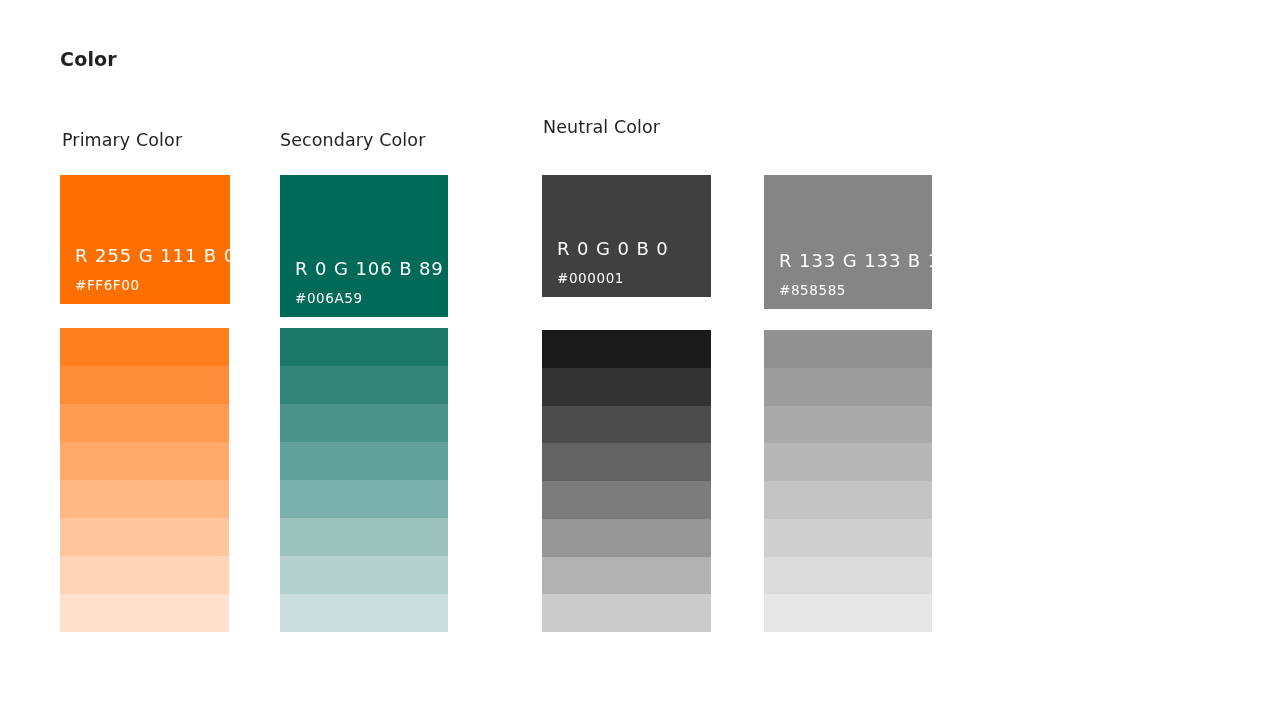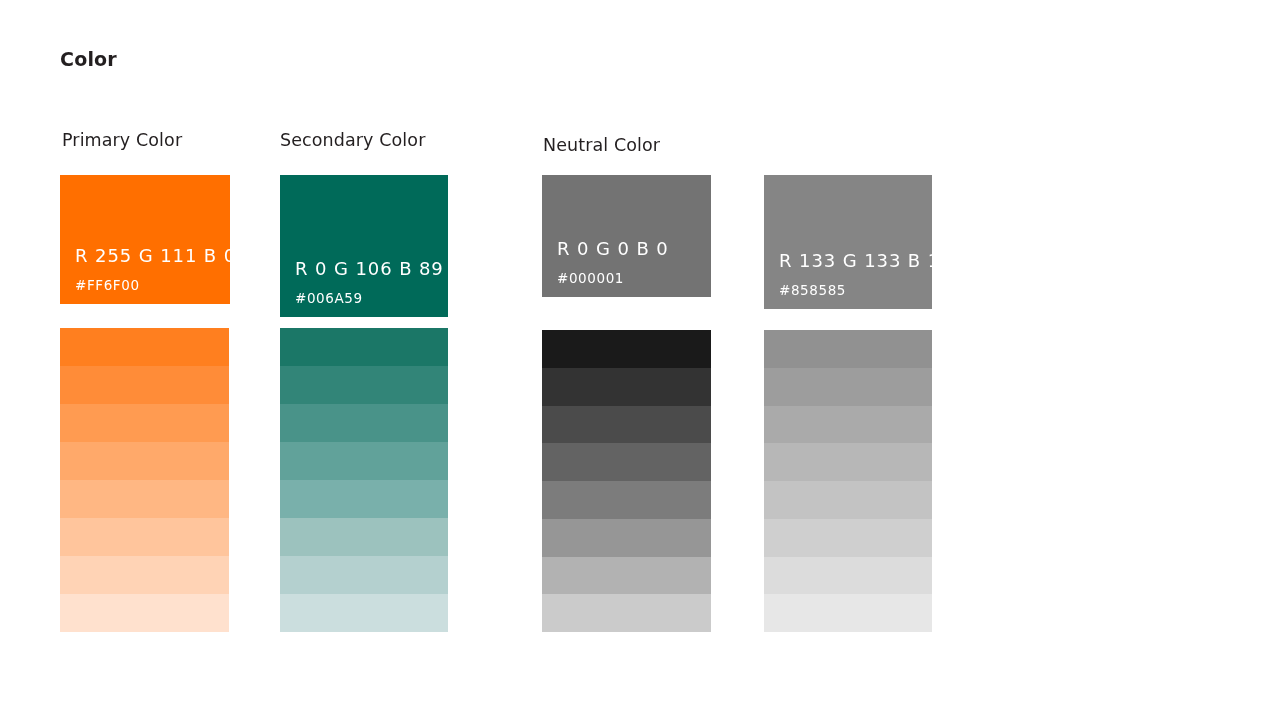--- a/index.html
+++ b/index.html
@@ -120,22 +120,22 @@
           <div class="ramp-band" title="#328578" style="background: rgb(50, 133, 120);"></div>
           <div class="ramp-band" title="#499389" style="background: rgb(73, 147, 137);"></div>
           <div class="ramp-band" title="#61A29A" style="background: rgb(97, 162, 154);"></div>
           <div class="ramp-band" title="#79B0AB" style="background: rgb(121, 176, 171);"></div>
           <div class="ramp-band" title="#9CC2BE" style="background: rgb(156, 194, 190);"></div>
           <div class="ramp-band" title="#B4D0CF" style="background: rgb(180, 208, 207);"></div>
           <div class="ramp-band" title="#CBDEDE" style="background: rgb(203, 222, 222);"></div>
         </div>
       </div>
       <div class="column">
-        <div class="col-heading" style="left: 543px; top: 137px;">Neutral Color</div>
-        <div class="swatch" style="left: 542px; top: 175px; width: 169px; height: 122px; background: #737373;">
+        <div class="col-heading" style="left: 543px; top: 119px;">Neutral Color</div>
+        <div class="swatch" style="left: 542px; top: 175px; width: 169px; height: 122px; background: #404040;">
           <div class="swatch-labels" style="color: rgb(255, 255, 255);">
             <div class="swatch-rgb">R 0   G 0   B 0</div>
             <div class="swatch-hex">#000001</div>
           </div>
         </div>
         <div class="ramp" style="left: 542px; top: 330px; width: 169px; height: 302px;">
           <div class="ramp-band" title="#1A1A1A" style="background: rgb(26, 26, 26);"></div>
           <div class="ramp-band" title="#333333" style="background: rgb(51, 51, 51);"></div>
           <div class="ramp-band" title="#4B4B4B" style="background: rgb(75, 75, 75);"></div>
           <div class="ramp-band" title="#636363" style="background: rgb(99, 99, 99);"></div>

